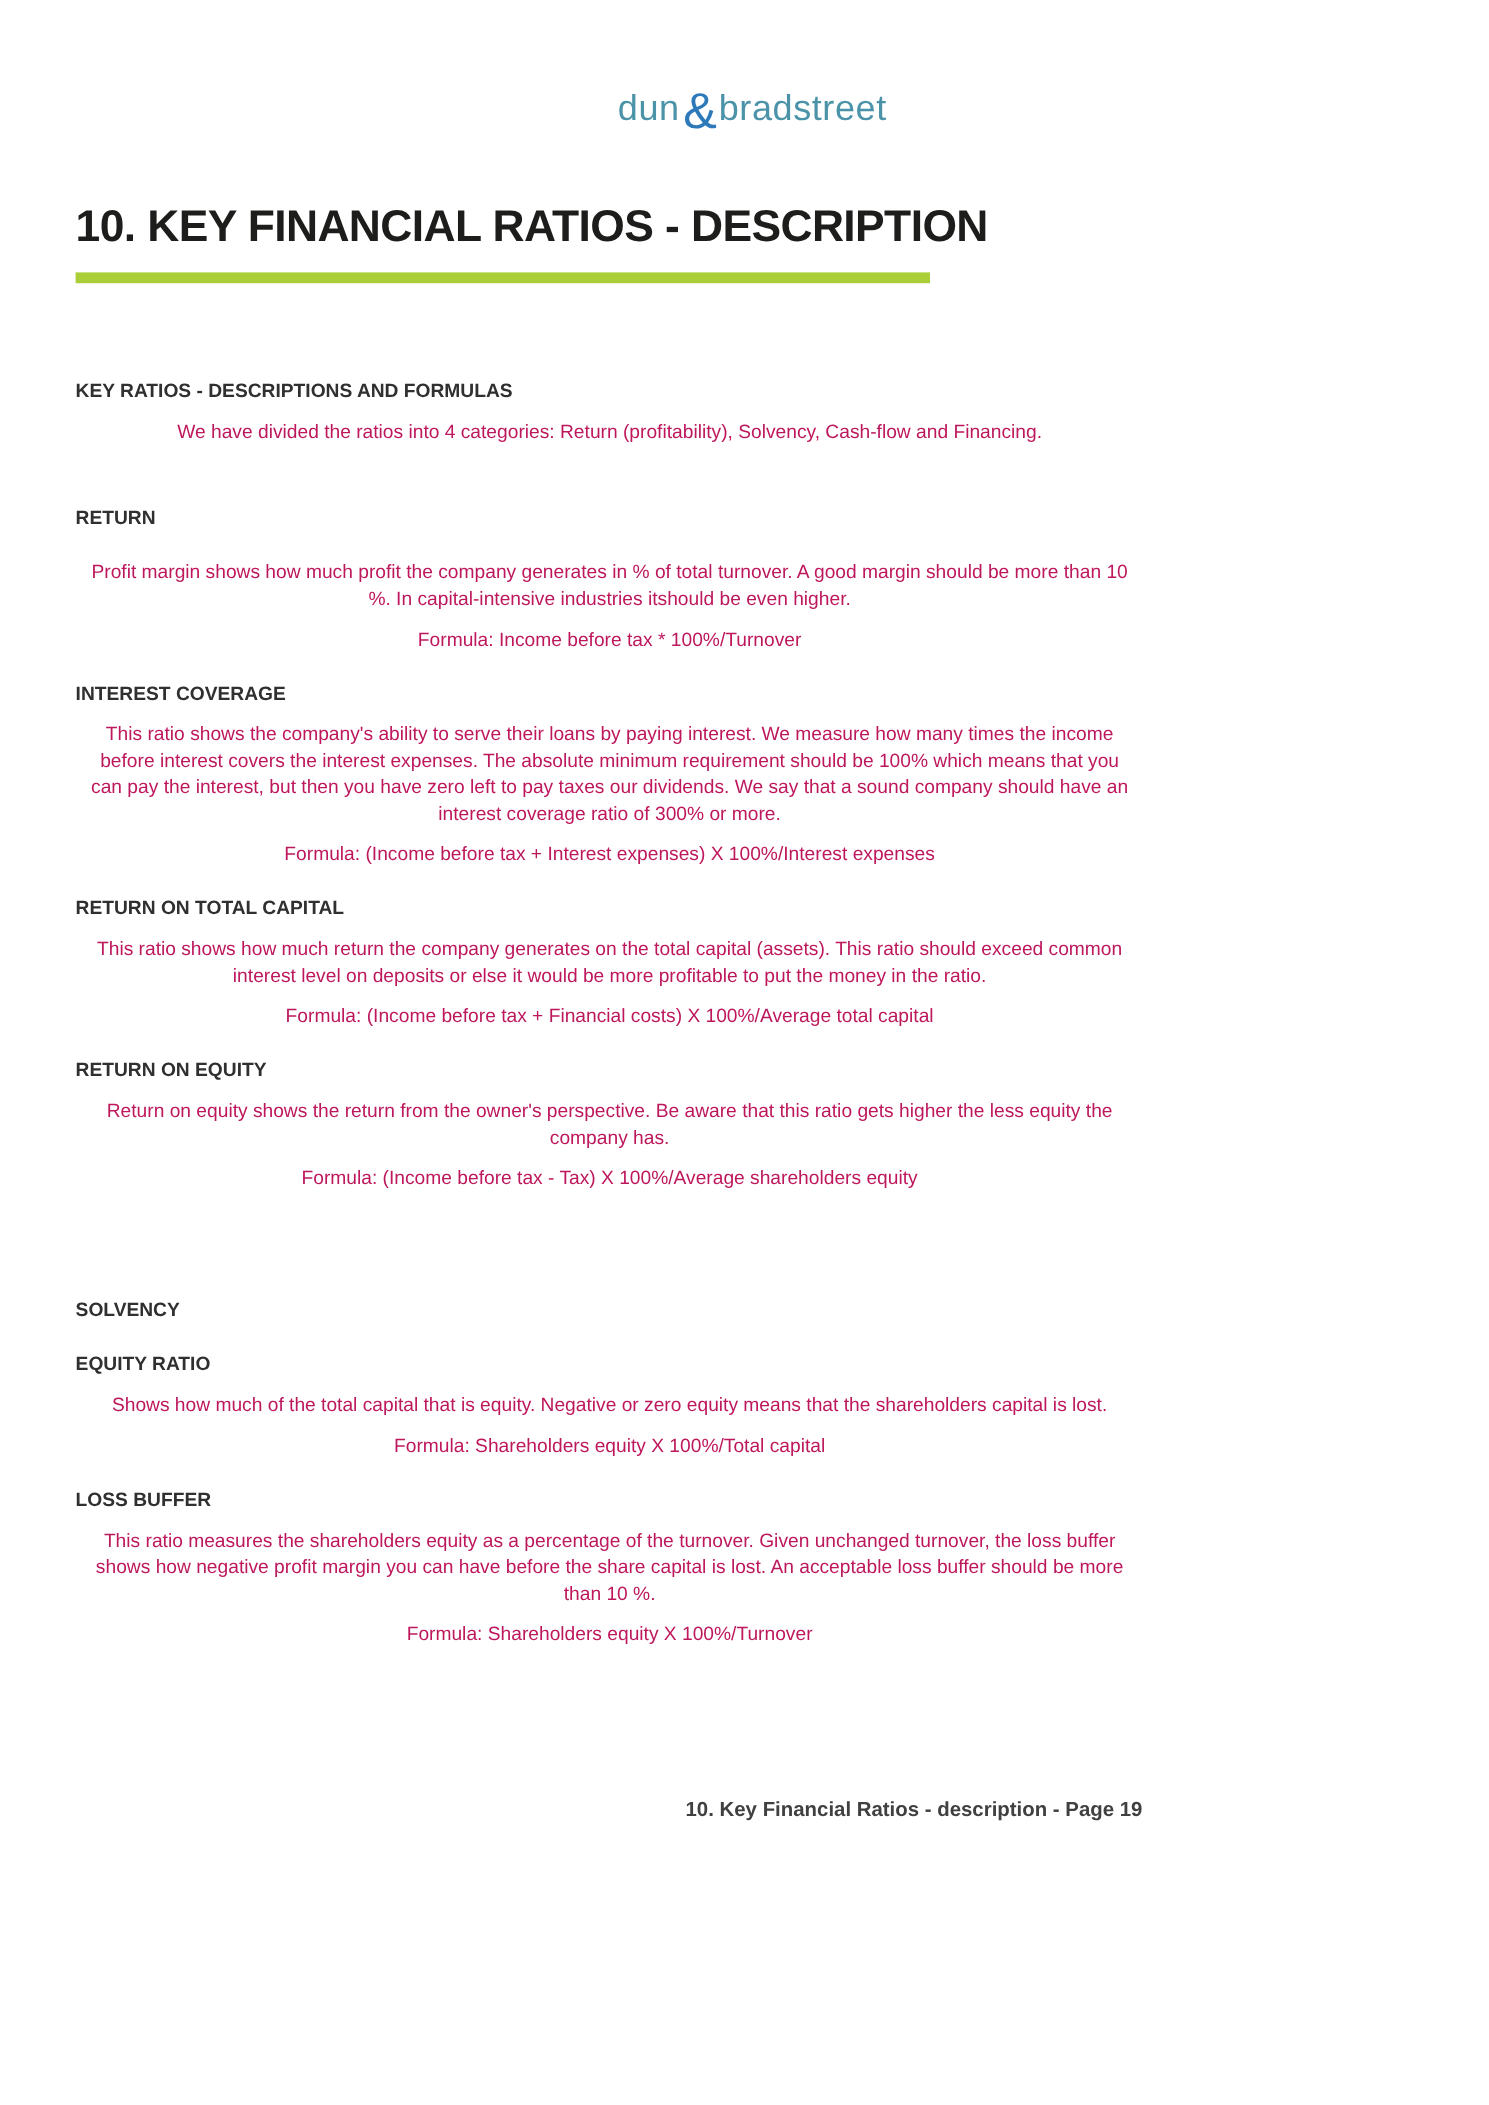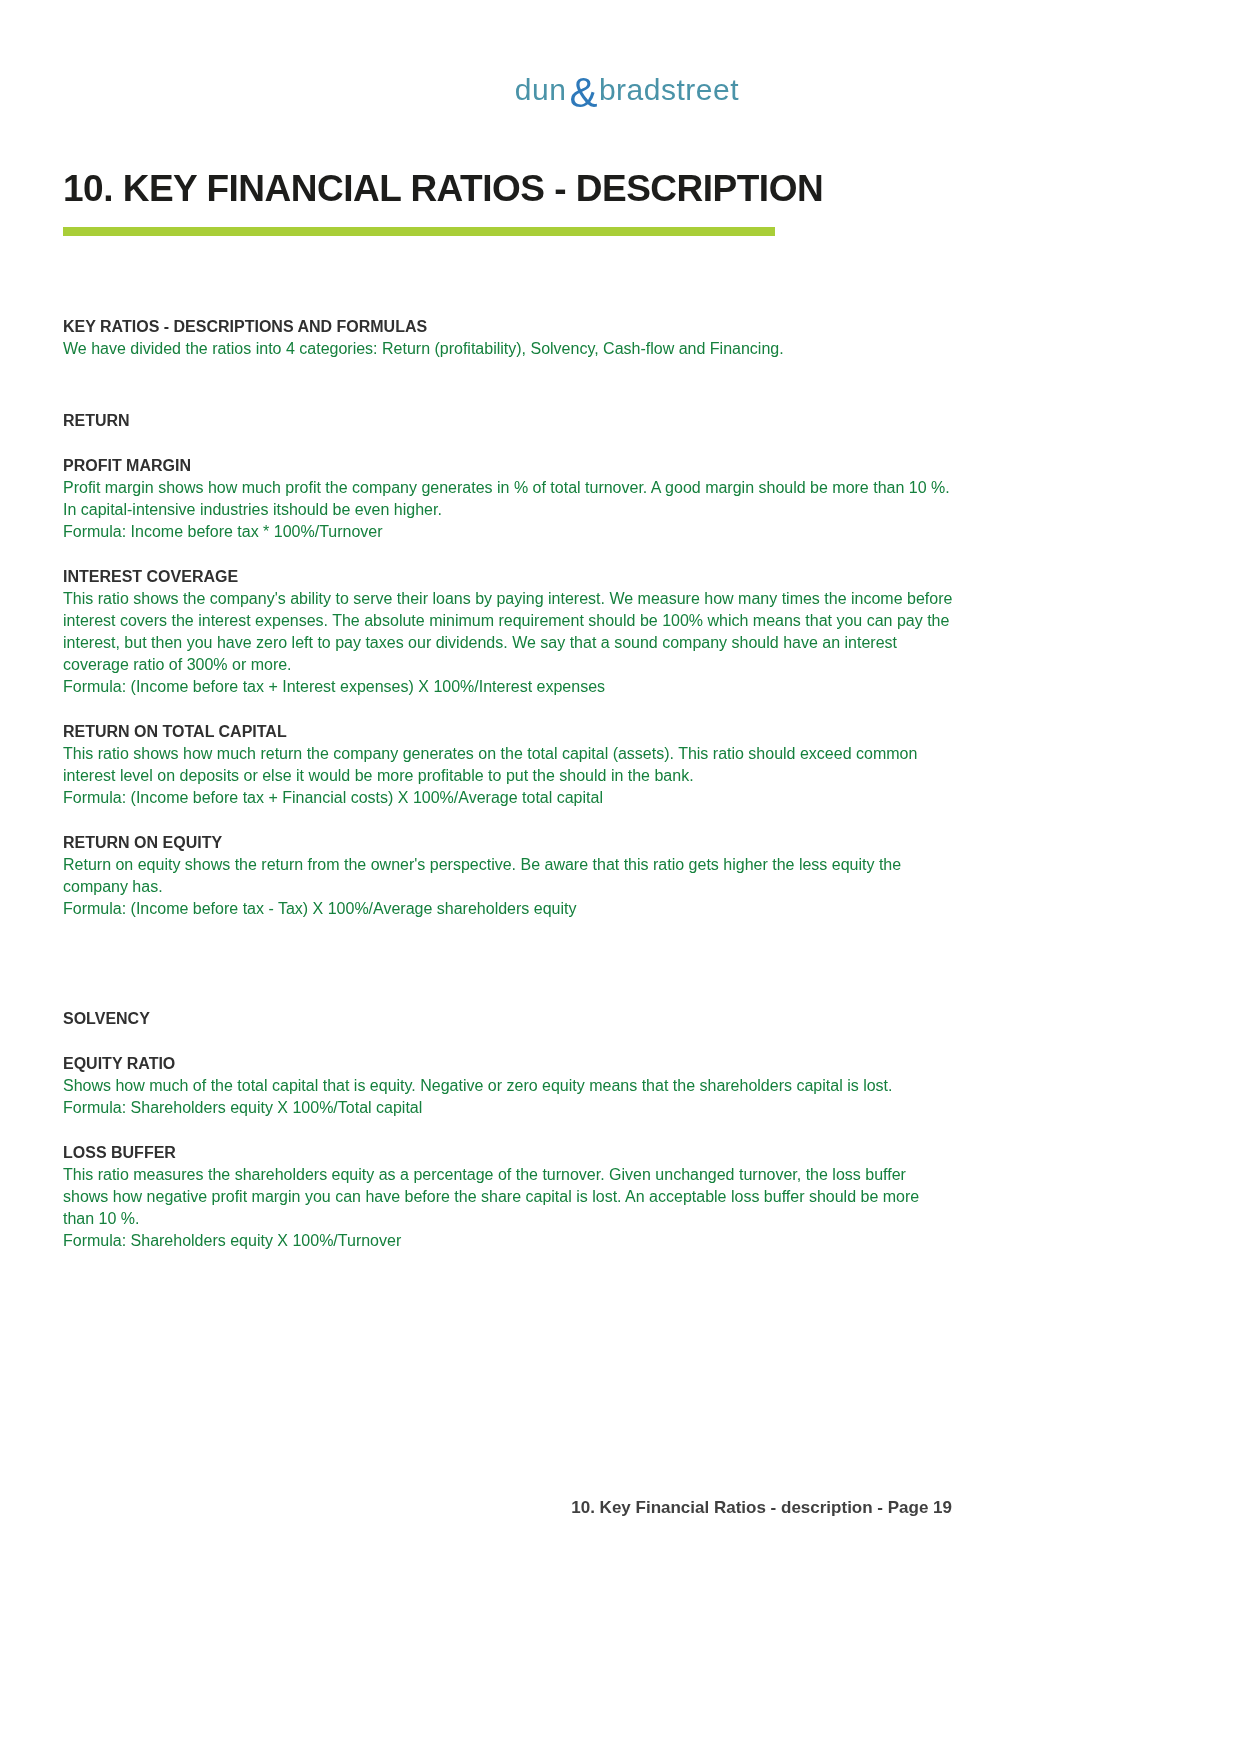--- a/index.html
+++ b/index.html
@@ -62,22 +62,23 @@
     font-size: 16px;
     font-weight: 700;
     line-height: 22px;
     margin: 0;
     color: #303030;
   }
   .body {
     font-size: 16px;
     font-weight: 400;
     line-height: 22px;
-    margin: 0;
-    color: #15803d;
+    margin: 12px;
+    color: #be185d;
+    text-align: center;
   }
   .intro { margin-top: 80px; }
   .category { margin-top: 50px; }
   .category-solvency { margin-top: 88px; }
   .ratio { margin-top: 23px; }
   .formula { }
 
   .footer {
     position: absolute;
     top: 1498px;
@@ -104,34 +105,33 @@
     <div class="accent-bar"></div>
 
     <section class="intro">
       <h2 class="h">KEY RATIOS - DESCRIPTIONS AND FORMULAS</h2>
       <p class="body">We have divided the ratios into 4 categories: Return (profitability), Solvency, Cash-flow and Financing.</p>
     </section>
 
     <h2 class="h category">RETURN</h2>
 
     <section class="ratio">
-      <h3 class="h">PROFIT MARGIN</h3>
       <p class="body">Profit margin shows how much profit the company generates in % of total turnover. A good margin should be more than 10 %. In capital-intensive industries itshould be even higher.</p>
       <p class="body formula">Formula: Income before tax * 100%/Turnover</p>
     </section>
 
     <section class="ratio">
       <h3 class="h">INTEREST COVERAGE</h3>
       <p class="body">This ratio shows the company's ability to serve their loans by paying interest. We measure how many times the income before interest covers the interest expenses. The absolute minimum requirement should be 100% which means that you can pay the interest, but then you have zero left to pay taxes our dividends. We say that a sound company should have an interest coverage ratio of 300% or more.</p>
       <p class="body formula">Formula: (Income before tax + Interest expenses) X 100%/Interest expenses</p>
     </section>
 
     <section class="ratio">
       <h3 class="h">RETURN ON TOTAL CAPITAL</h3>
-      <p class="body">This ratio shows how much return the company generates on the total capital (assets). This ratio should exceed common interest level on deposits or else it would be more profitable to put the should in the bank.</p>
+      <p class="body">This ratio shows how much return the company generates on the total capital (assets). This ratio should exceed common interest level on deposits or else it would be more profitable to put the money in the ratio.</p>
       <p class="body formula">Formula: (Income before tax + Financial costs) X 100%/Average total capital</p>
     </section>
 
     <section class="ratio">
       <h3 class="h">RETURN ON EQUITY</h3>
       <p class="body">Return on equity shows the return from the owner's perspective. Be aware that this ratio gets higher the less equity the company has.</p>
       <p class="body formula">Formula: (Income before tax - Tax) X 100%/Average shareholders equity</p>
     </section>
 
     <h2 class="h category category-solvency">SOLVENCY</h2>

